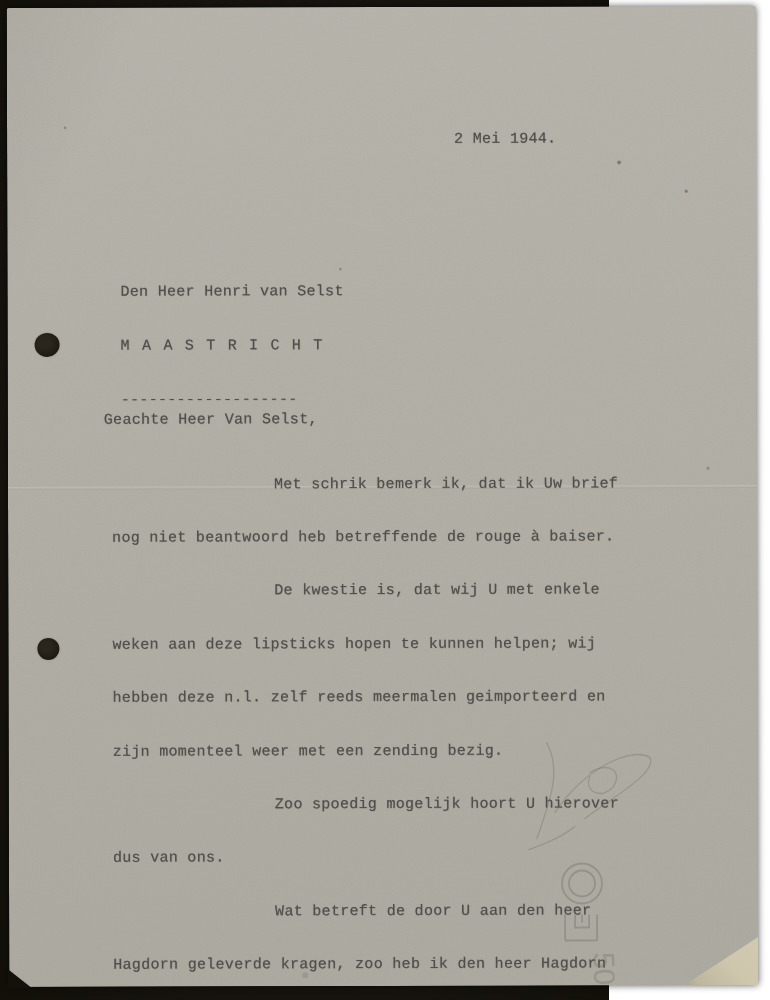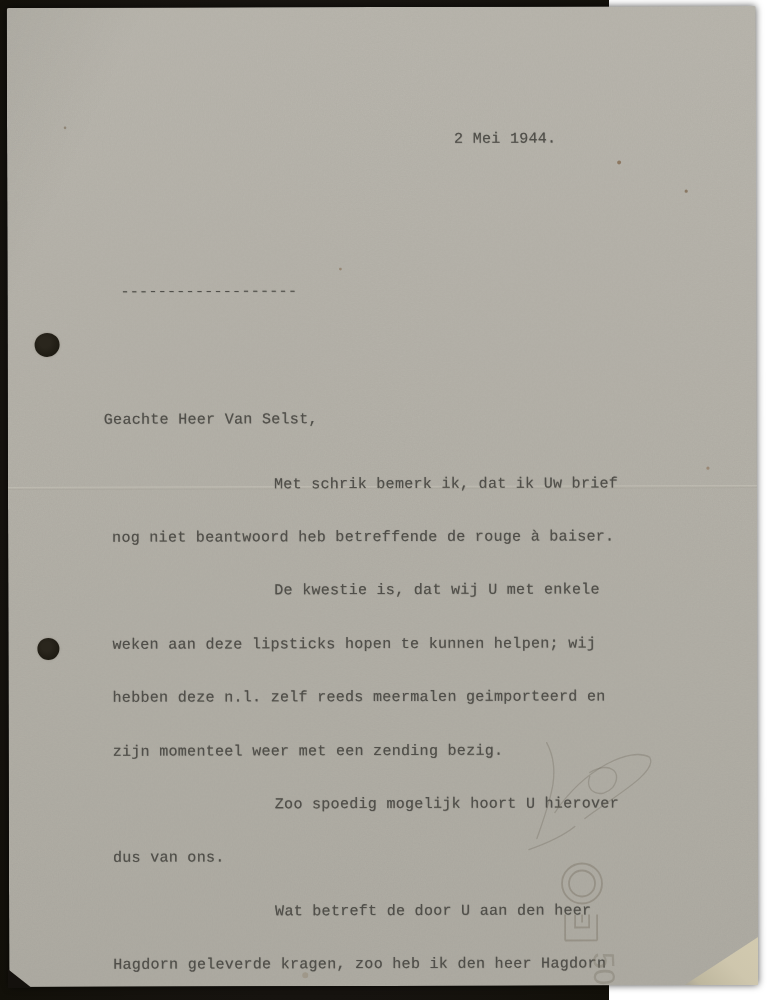--- a/index.html
+++ b/index.html
@@ -108,20 +108,22 @@
     </svg>
 
     <div class="crease"></div>
 
     <div class="hole hole-top"></div>
     <div class="hole hole-bottom"></div>
 
     <div class="typed date-line">2 Mei 1944.</div>
 
     <div class="typed address">
+      <div class="line">Den Heer Henri van Selst</div>
+      <div class="line spaced">M A A S T R I C H T</div>
       <div class="line">-------------------</div>
     </div>
 
     <div class="typed salutation">Geachte Heer Van Selst,</div>
 
     <div class="typed body-block">
       <div class="line indent">Met schrik bemerk ik, dat ik Uw brief</div>
       <div class="line">nog niet beantwoord heb betreffende de rouge à baiser.</div>
       <div class="line indent">De kwestie is, dat wij U met enkele</div>
       <div class="line">weken aan deze lipsticks hopen te kunnen helpen; wij</div>

